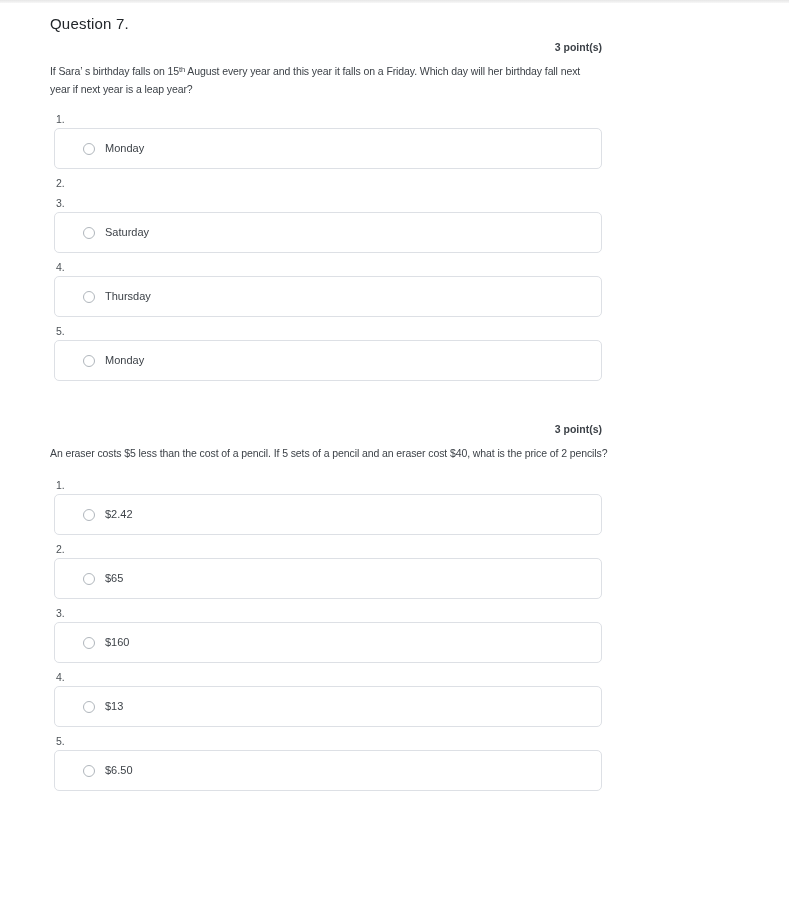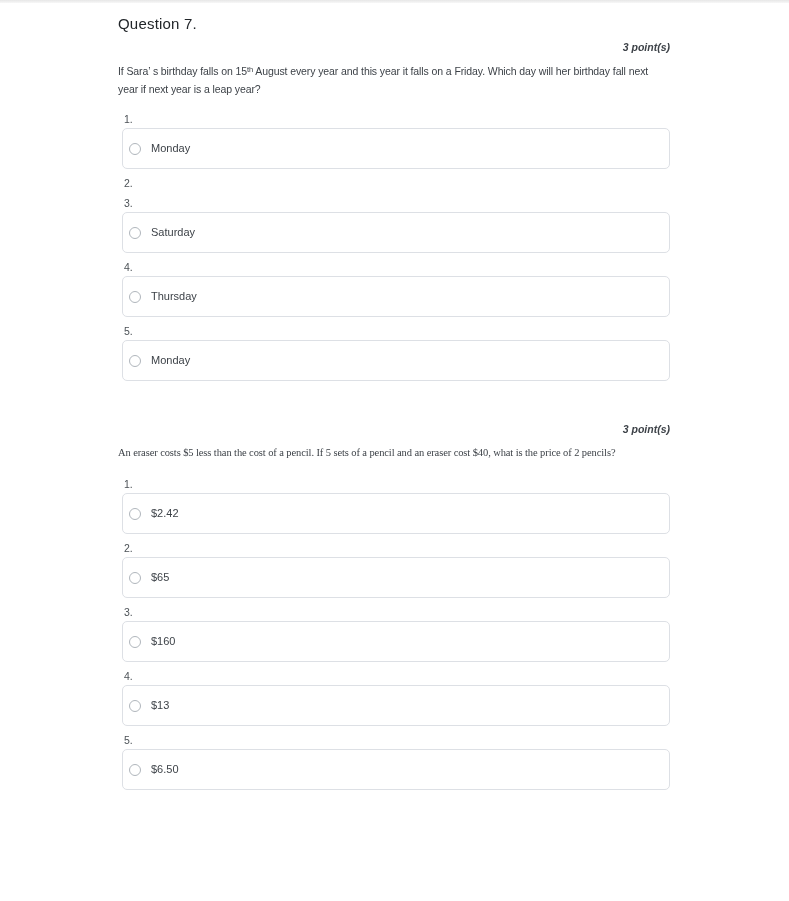--- a/index.html
+++ b/index.html
@@ -11,49 +11,48 @@
     font-family:"Liberation Sans", sans-serif;
     overflow:hidden;
   }
   .top-strip {
     width:100%;
     height:3px;
     background:linear-gradient(#e7e7e7, #f7f7f7);
   }
   .content {
     width:552px;
-    margin-left:118px;
+    margin-left:50px;
     padding-top:12px;
   }
   .question-block { }
   .question-block.second { margin-top:42px; }
   .q-title {
     font-size:15px;
     font-weight:500;
     color:#212529;
     letter-spacing:0.2px;
     line-height:18px;
   }
   .q-points {
     text-align:right;
     font-size:10.5px;
     font-weight:bold;
     color:#3d4248;
     margin-top:8px;
     line-height:13px;
-    font-style:italic;
   }
   .q-text {
     font-size:10.5px;
     color:#3d4248;
     line-height:16px;
     margin-top:9px;
     letter-spacing:-0.1px;
   }
-  .q-text.one-line { white-space:nowrap;font-family:Liberation Serif, serif; }
+  .q-text.one-line { white-space:nowrap; }
   .q-text sup {
     font-size:7.5px;
     position:relative;
     top:-3.5px;
     vertical-align:baseline;
   }
   .options {
     margin-top:16px;
     padding-left:4px;
   }
@@ -65,21 +64,21 @@
     margin-bottom:3px;
     margin-left:2px;
   }
   .option-box {
     height:41px;
     border:1px solid #dde0e5;
     border-radius:5px;
     background:#ffffff;
     display:flex;
     align-items:center;
-    padding-left:6px;
+    padding-left:28px;
     cursor:pointer;
   }
   .radio {
     width:12px;
     height:12px;
     border:1px solid #b0b6bc;
     border-radius:50%;
     background:#ffffff;
     flex:none;
   }

